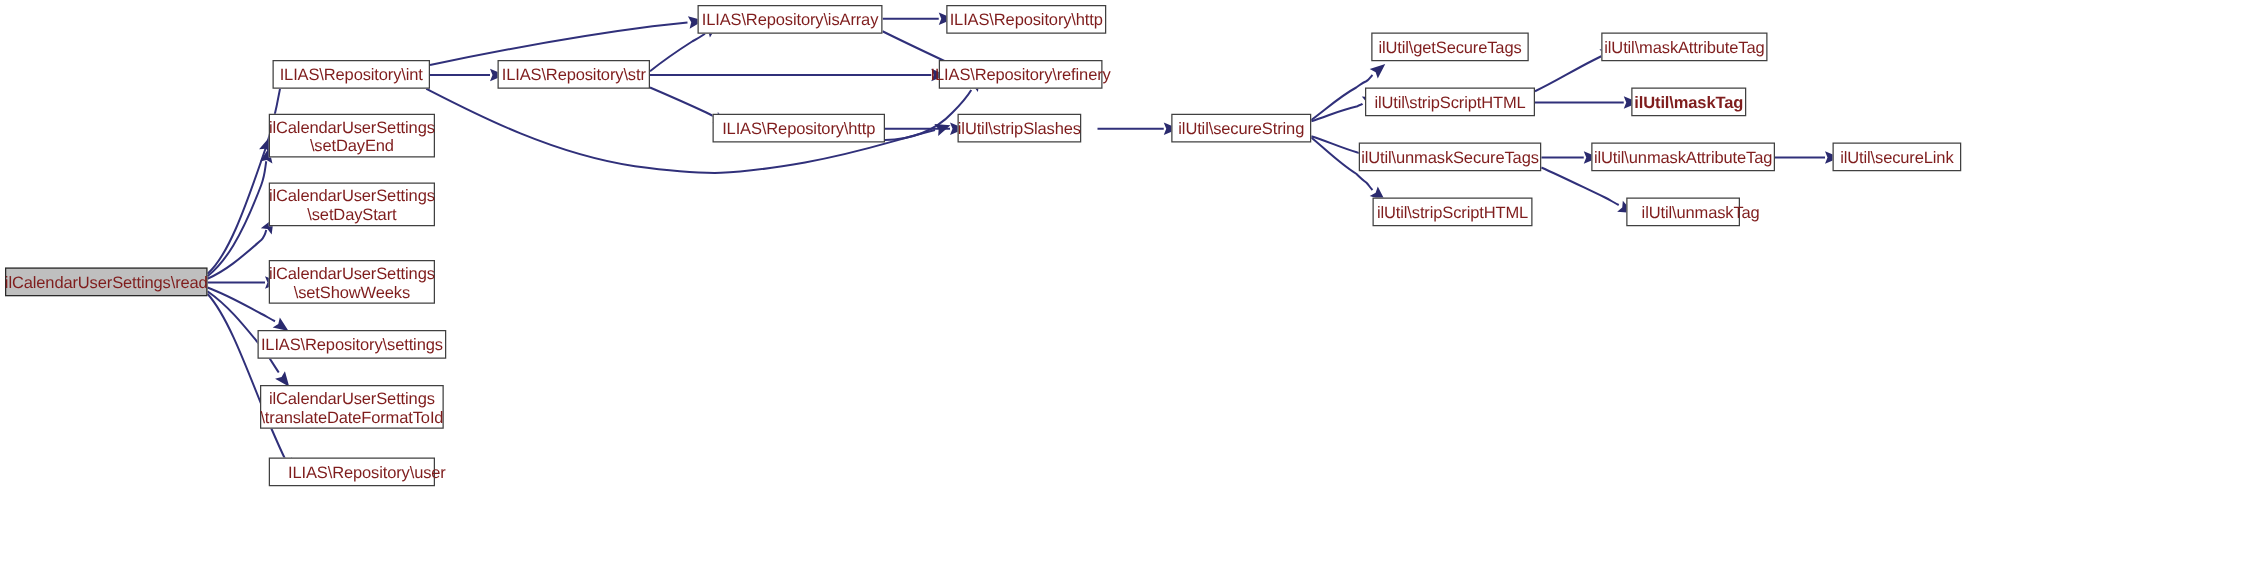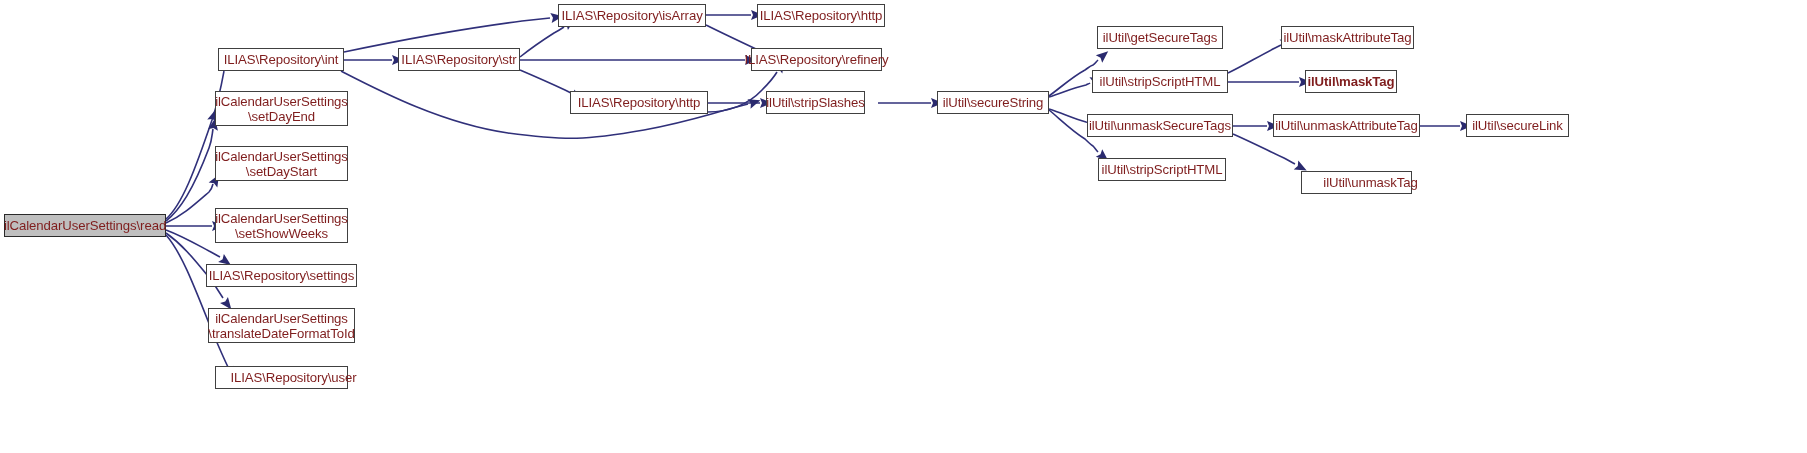--- a/index.html
+++ b/index.html
@@ -135,17 +135,17 @@
       <div class="gnode" style="left: 751px; top: 48px; width: 131px; height: 23px;">ILIAS\Repository\refinery</div>
       <div class="gnode" style="left: 766px; top: 91px; width: 99px; height: 23px;">ilUtil\stripSlashes</div>
       <div class="gnode" style="left: 937px; top: 91px; width: 112px; height: 23px;">ilUtil\secureString</div>
       <div class="gnode" style="left: 1097px; top: 26px; width: 126px; height: 23px;">ilUtil\getSecureTags</div>
       <div class="gnode" style="left: 1092px; top: 70px; width: 136px; height: 23px;">ilUtil\stripScriptHTML</div>
       <div class="gnode" style="left: 1087px; top: 114px; width: 146px; height: 23px;">ilUtil\unmaskSecureTags</div>
       <div class="gnode" style="left: 1098px; top: 158px; width: 128px; height: 23px;">ilUtil\stripScriptHTML</div>
       <div class="gnode" style="left: 1281px; top: 26px; width: 133px; height: 23px;">ilUtil\maskAttributeTag</div>
       <div class="gnode" style="left: 1305px; top: 70px; width: 92px; height: 23px; font-weight: bold;">ilUtil\maskTag</div>
       <div class="gnode" style="left: 1273px; top: 114px; width: 147px; height: 23px;">ilUtil\unmaskAttributeTag</div>
-      <div class="gnode" style="left: 1301px; top: 171px; width: 111px; height: 23px; padding-left: 28px;">ilUtil\unmaskTag</div>
+      <div class="gnode" style="left: 1301px; top: 158px; width: 91px; height: 23px; padding-left: 28px;">ilUtil\unmaskTag</div>
       <div class="gnode" style="left: 1466px; top: 114px; width: 103px; height: 23px;">ilUtil\secureLink</div>
     </div>
 
 </div>
 
 </body></html>

